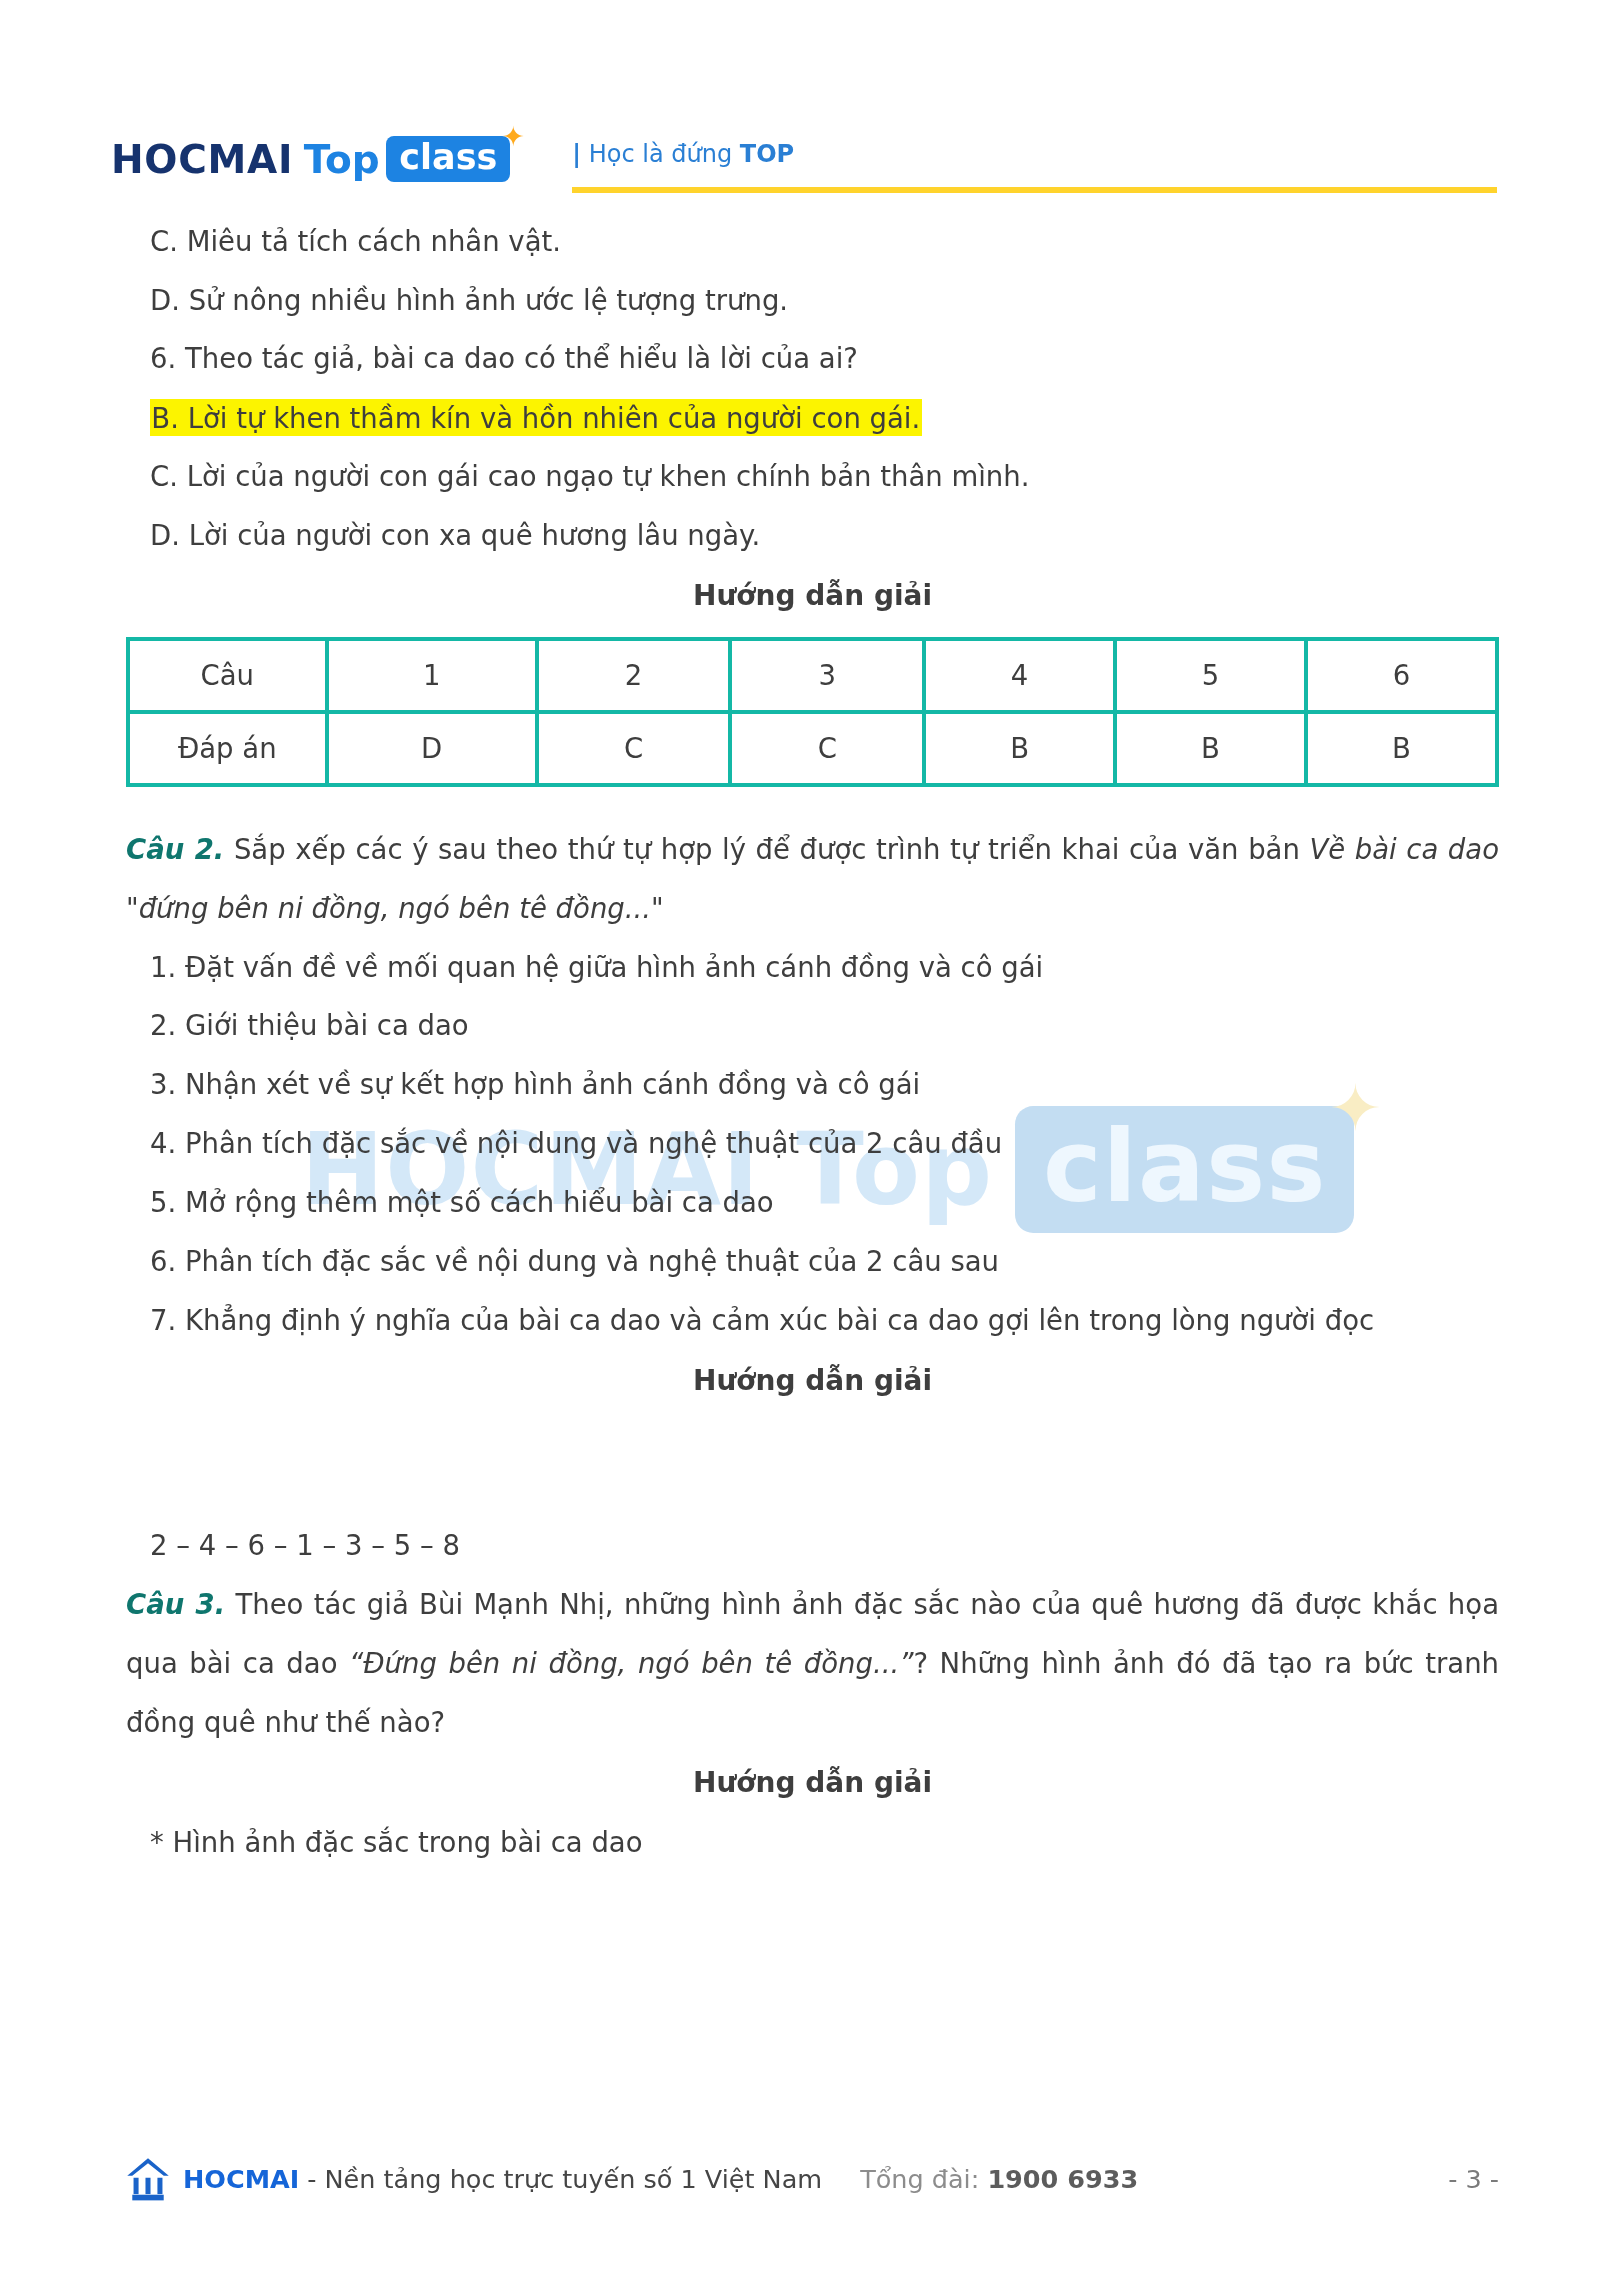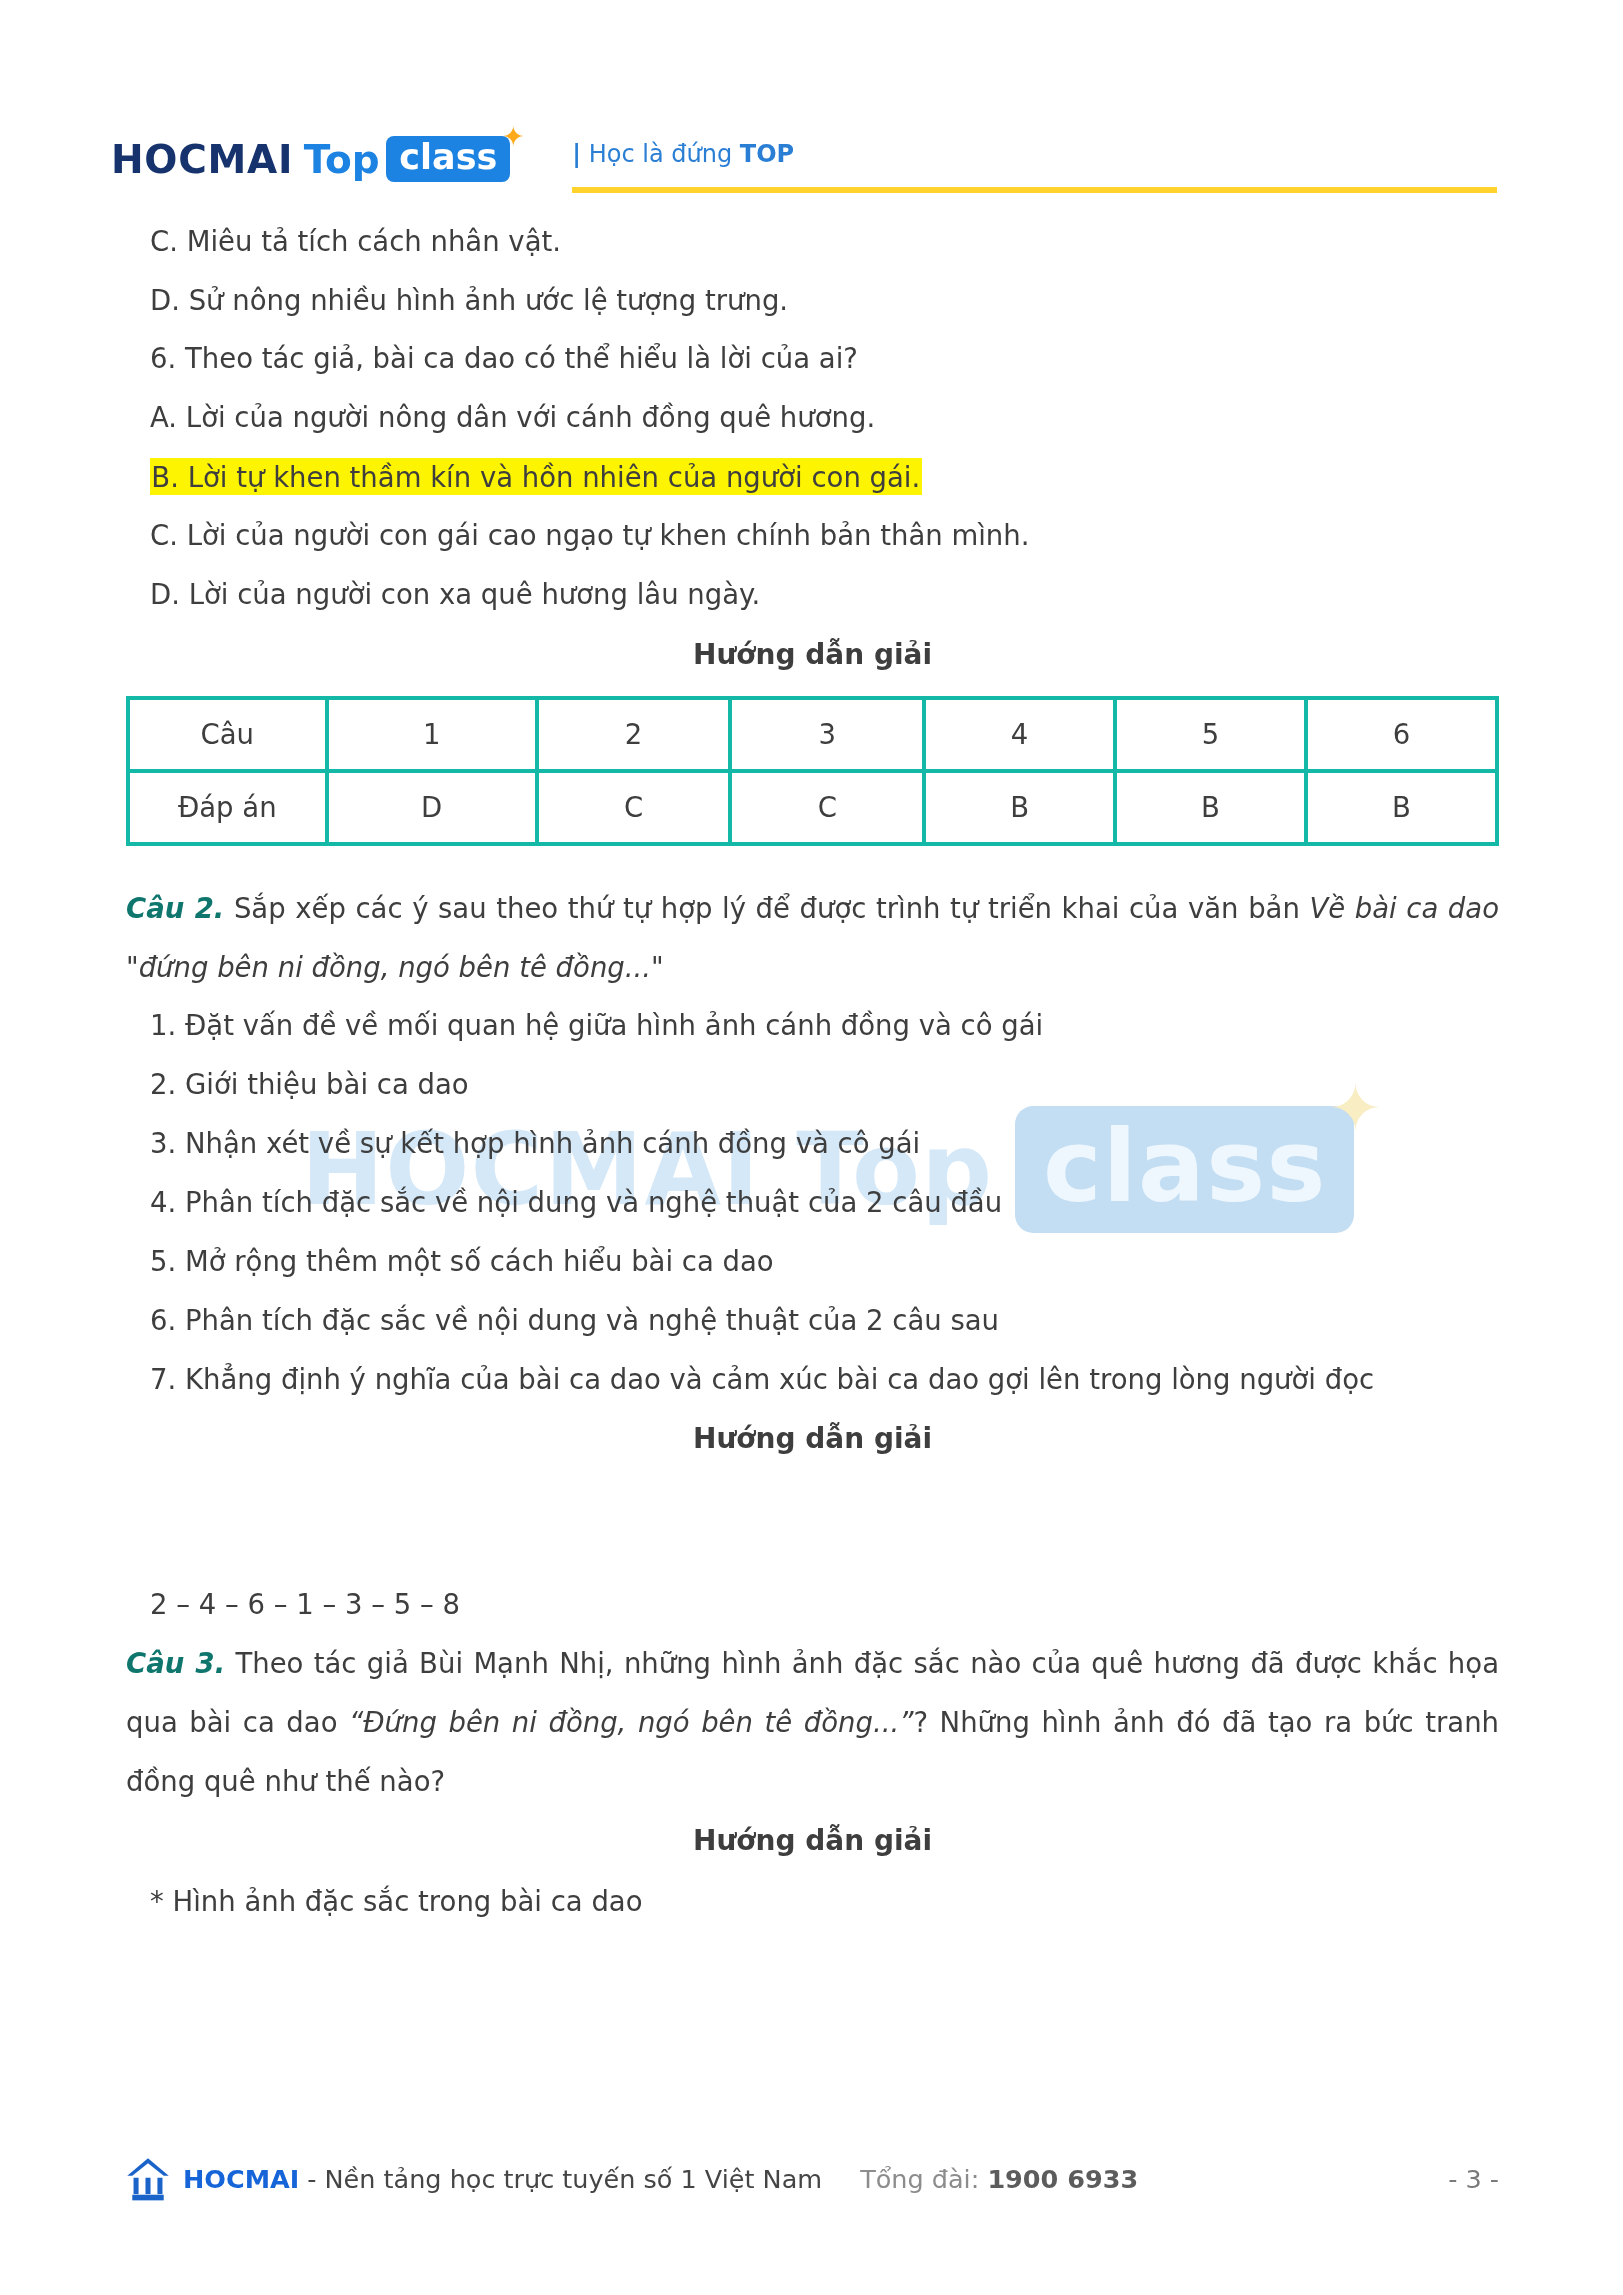--- a/index.html
+++ b/index.html
@@ -124,21 +124,20 @@
         <span class="tagline-pipe">|</span><span> Học là đứng </span><span class="tagline-bold">TOP</span>
       </div>
     </div>
   </div>
 
   <div class="content">
 
     <div class="line">C. Miêu tả tích cách nhân vật.</div>
     <div class="line">D. Sử nông nhiều hình ảnh ước lệ tượng trưng.</div>
     <div class="line">6. Theo tác giả, bài ca dao có thể hiểu là lời của ai?</div>
-    <div class="line">A. Lời của người nông dân với cánh đồng quê hương.</div>
     <div class="line"><span class="highlight">B. Lời tự khen thầm kín và hồn nhiên của người con gái.</span></div>
     <div class="line">C. Lời của người con gái cao ngạo tự khen chính bản thân mình.</div>
     <div class="line">D. Lời của người con xa quê hương lâu ngày.</div>
 
     <div class="solution-heading">Hướng dẫn giải</div>
 
     <table class="answer-table">
       <tbody>
           <tr>
         <td>Câu</td>

